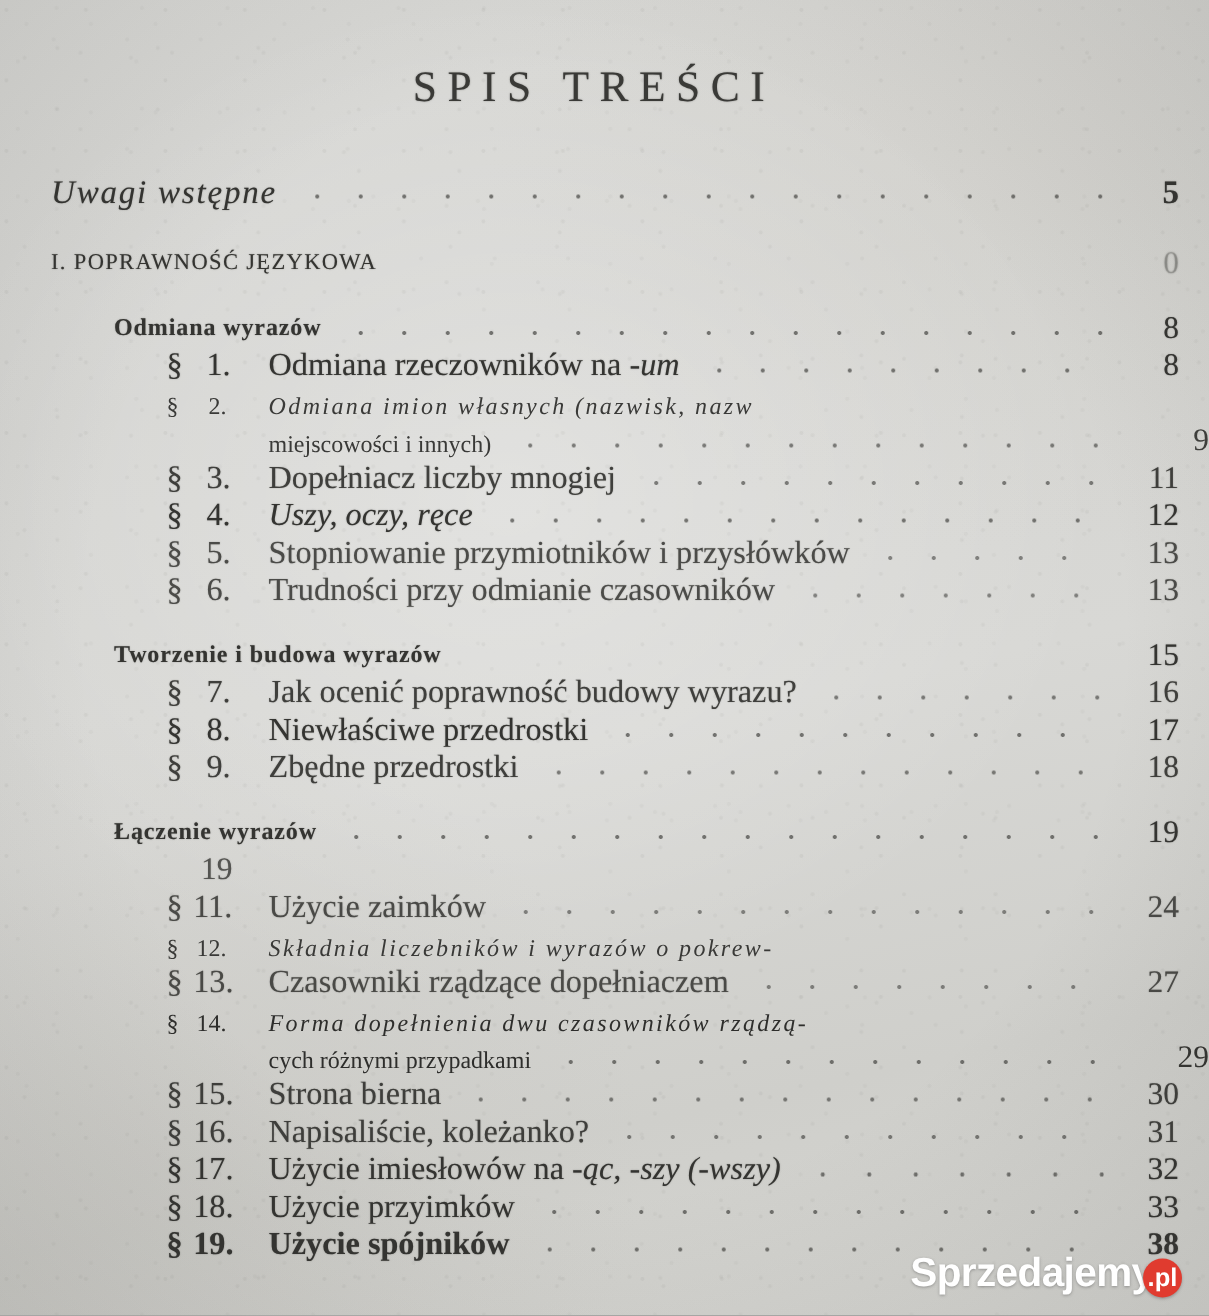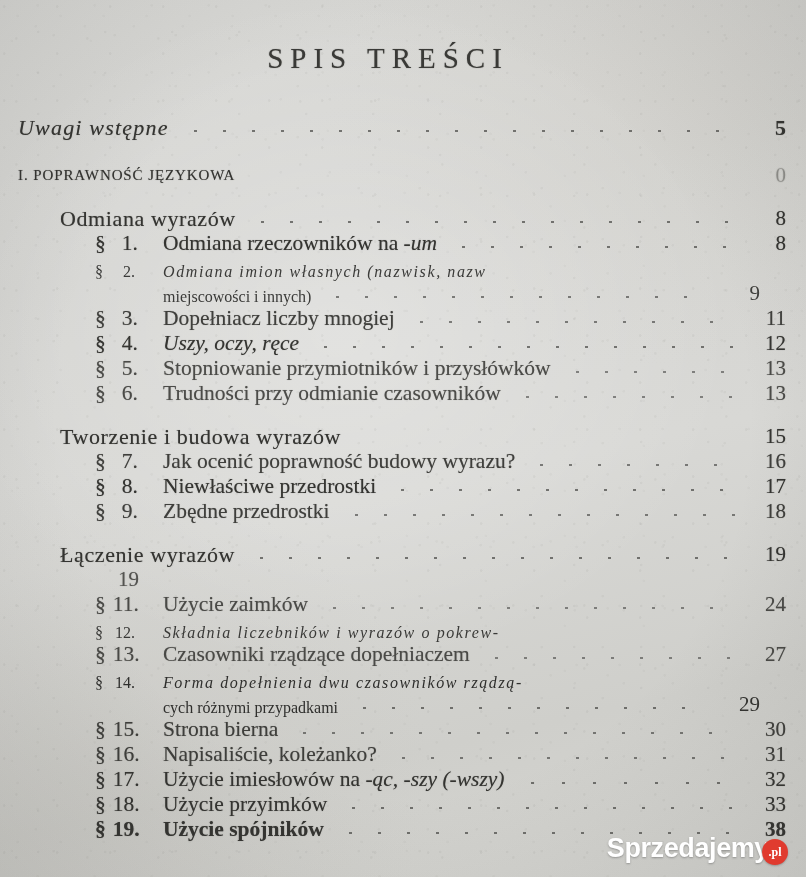--- a/index.html
+++ b/index.html
@@ -46,20 +46,21 @@
   .vignette {
     position: absolute;
     inset: 0;
     pointer-events: none;
     background: radial-gradient(ellipse 78% 78% at 50% 48%, rgba(0,0,0,0) 55%, rgba(90,90,86,0.18) 100%);
   }
 
   .content {
     position: relative;
     z-index: 2;
+    margin-left: 16px;
   }
 
   
   .doc-title {
     text-align: center;
     font-size: 29px;
     letter-spacing: 7px;
     padding-top: 42px;
     padding-right: 30px;
     font-weight: 400;
@@ -131,22 +132,22 @@
     font-size: 15px;
     letter-spacing: 0.9px;
     white-space: nowrap;
   }
 
   .group {
     margin-top: 18px;
     padding-left: 60px;
   }
   .group .label {
-    font-weight: 400;
-    font-size: 22px;
+    font-weight: 700;
+    font-size: 16px;
     letter-spacing: 0.6px;
     white-space: nowrap;
   }
 
   .entry {
     padding-left: 95px;
   }
   .entry .sect {
     flex: 0 0 auto;
     width: 68px;
@@ -164,21 +165,20 @@
   
   .entry-multi { padding-left: 95px; display: block; }
   .entry-multi .line1 {
     display: flex;
     align-items: flex-end;
     padding-right: 46px;
   }
   .entry-multi .line2 {
     display: flex;
     align-items: flex-end;
-    padding-right: 46px;
     padding-left: 68px;
   }
   .entry-multi .sect {
     flex: 0 0 auto;
     width: 68px;
     white-space: nowrap;
   }
   .entry-multi .sect .sign { margin-right: 7px; }
   .entry-multi .sect .no {
     display: inline-block;
@@ -212,29 +212,28 @@
     color: #ffffff;
     letter-spacing: -0.4px;
     text-shadow: 0 1px 2px rgba(80,80,80,0.45);
   }
   .watermark .wm-badge {
     width: 26px;
     height: 26px;
     border-radius: 50%;
     background: #e03b2f;
     color: #ffffff;
-    font-size: 12px;
+    font-size: 17px;
     font-weight: 700;
     display: flex;
     align-items: center;
     justify-content: center;
     margin-left: -7px;
     margin-top: 7px;
     box-shadow: 0 1px 2px rgba(80,80,80,0.4);
-    font-family: Liberation Serif, serif;
   }
 </style>
 </head>
 <body>
 
 <div class="page">
   <div class="grain"></div>
 
   <div class="content">
 

